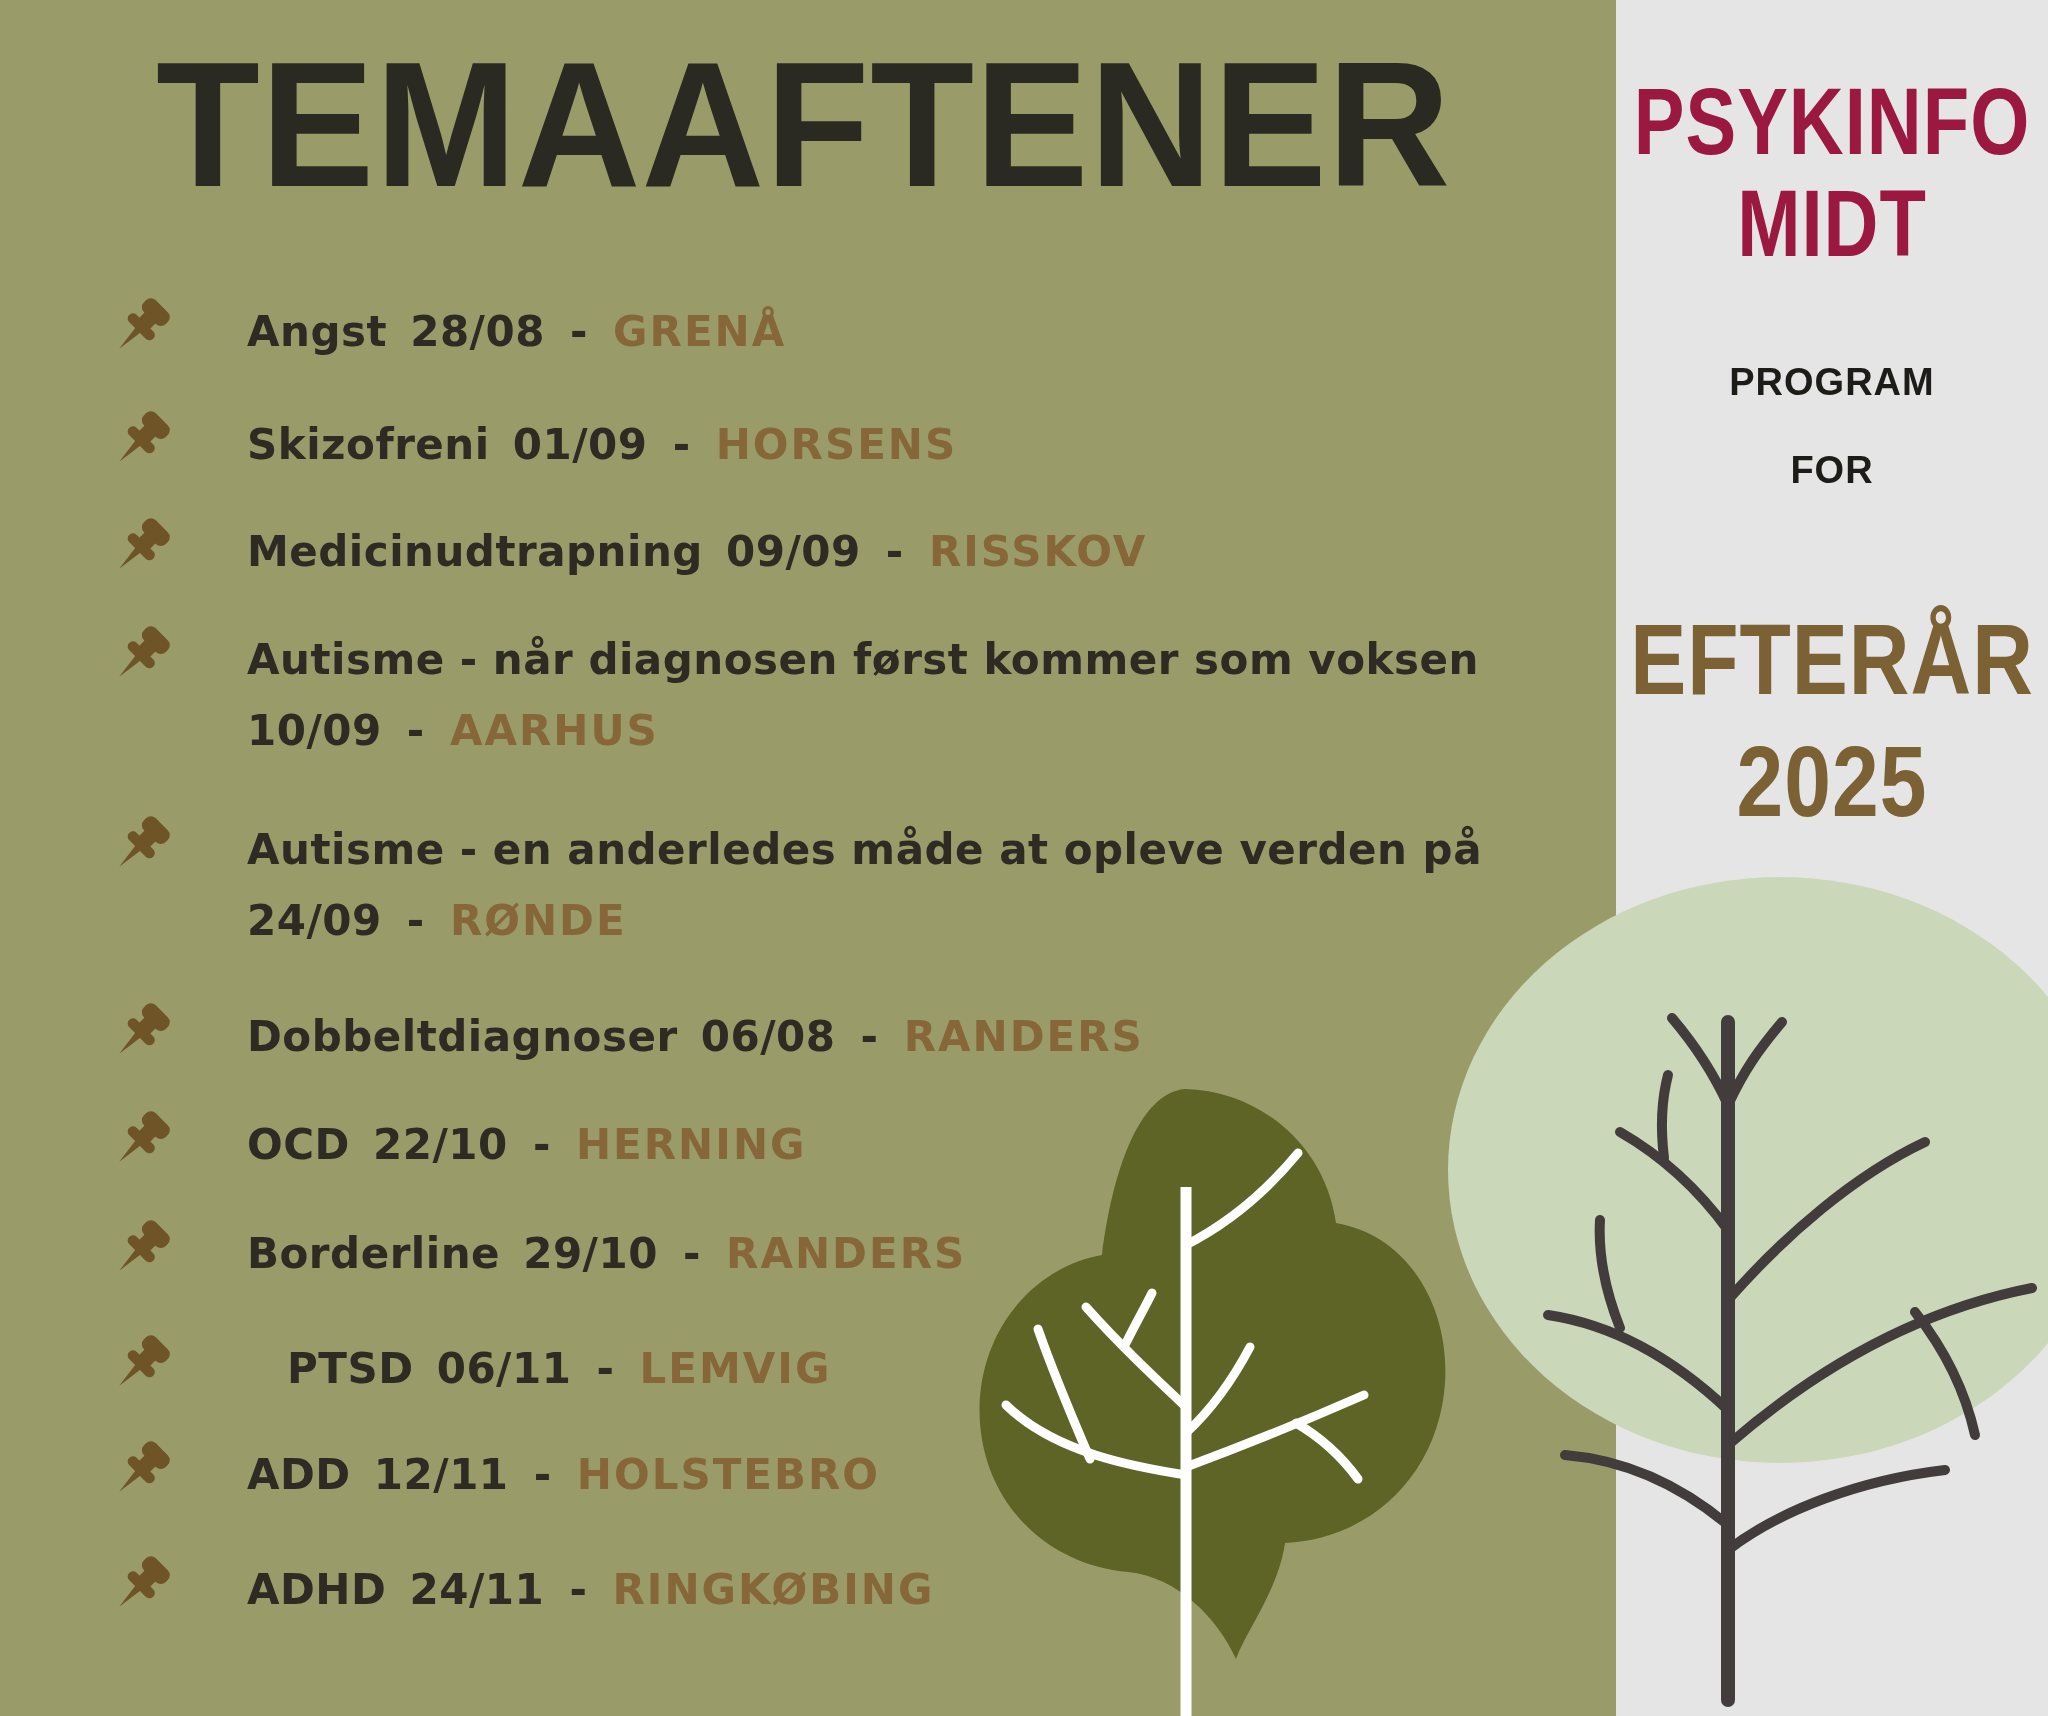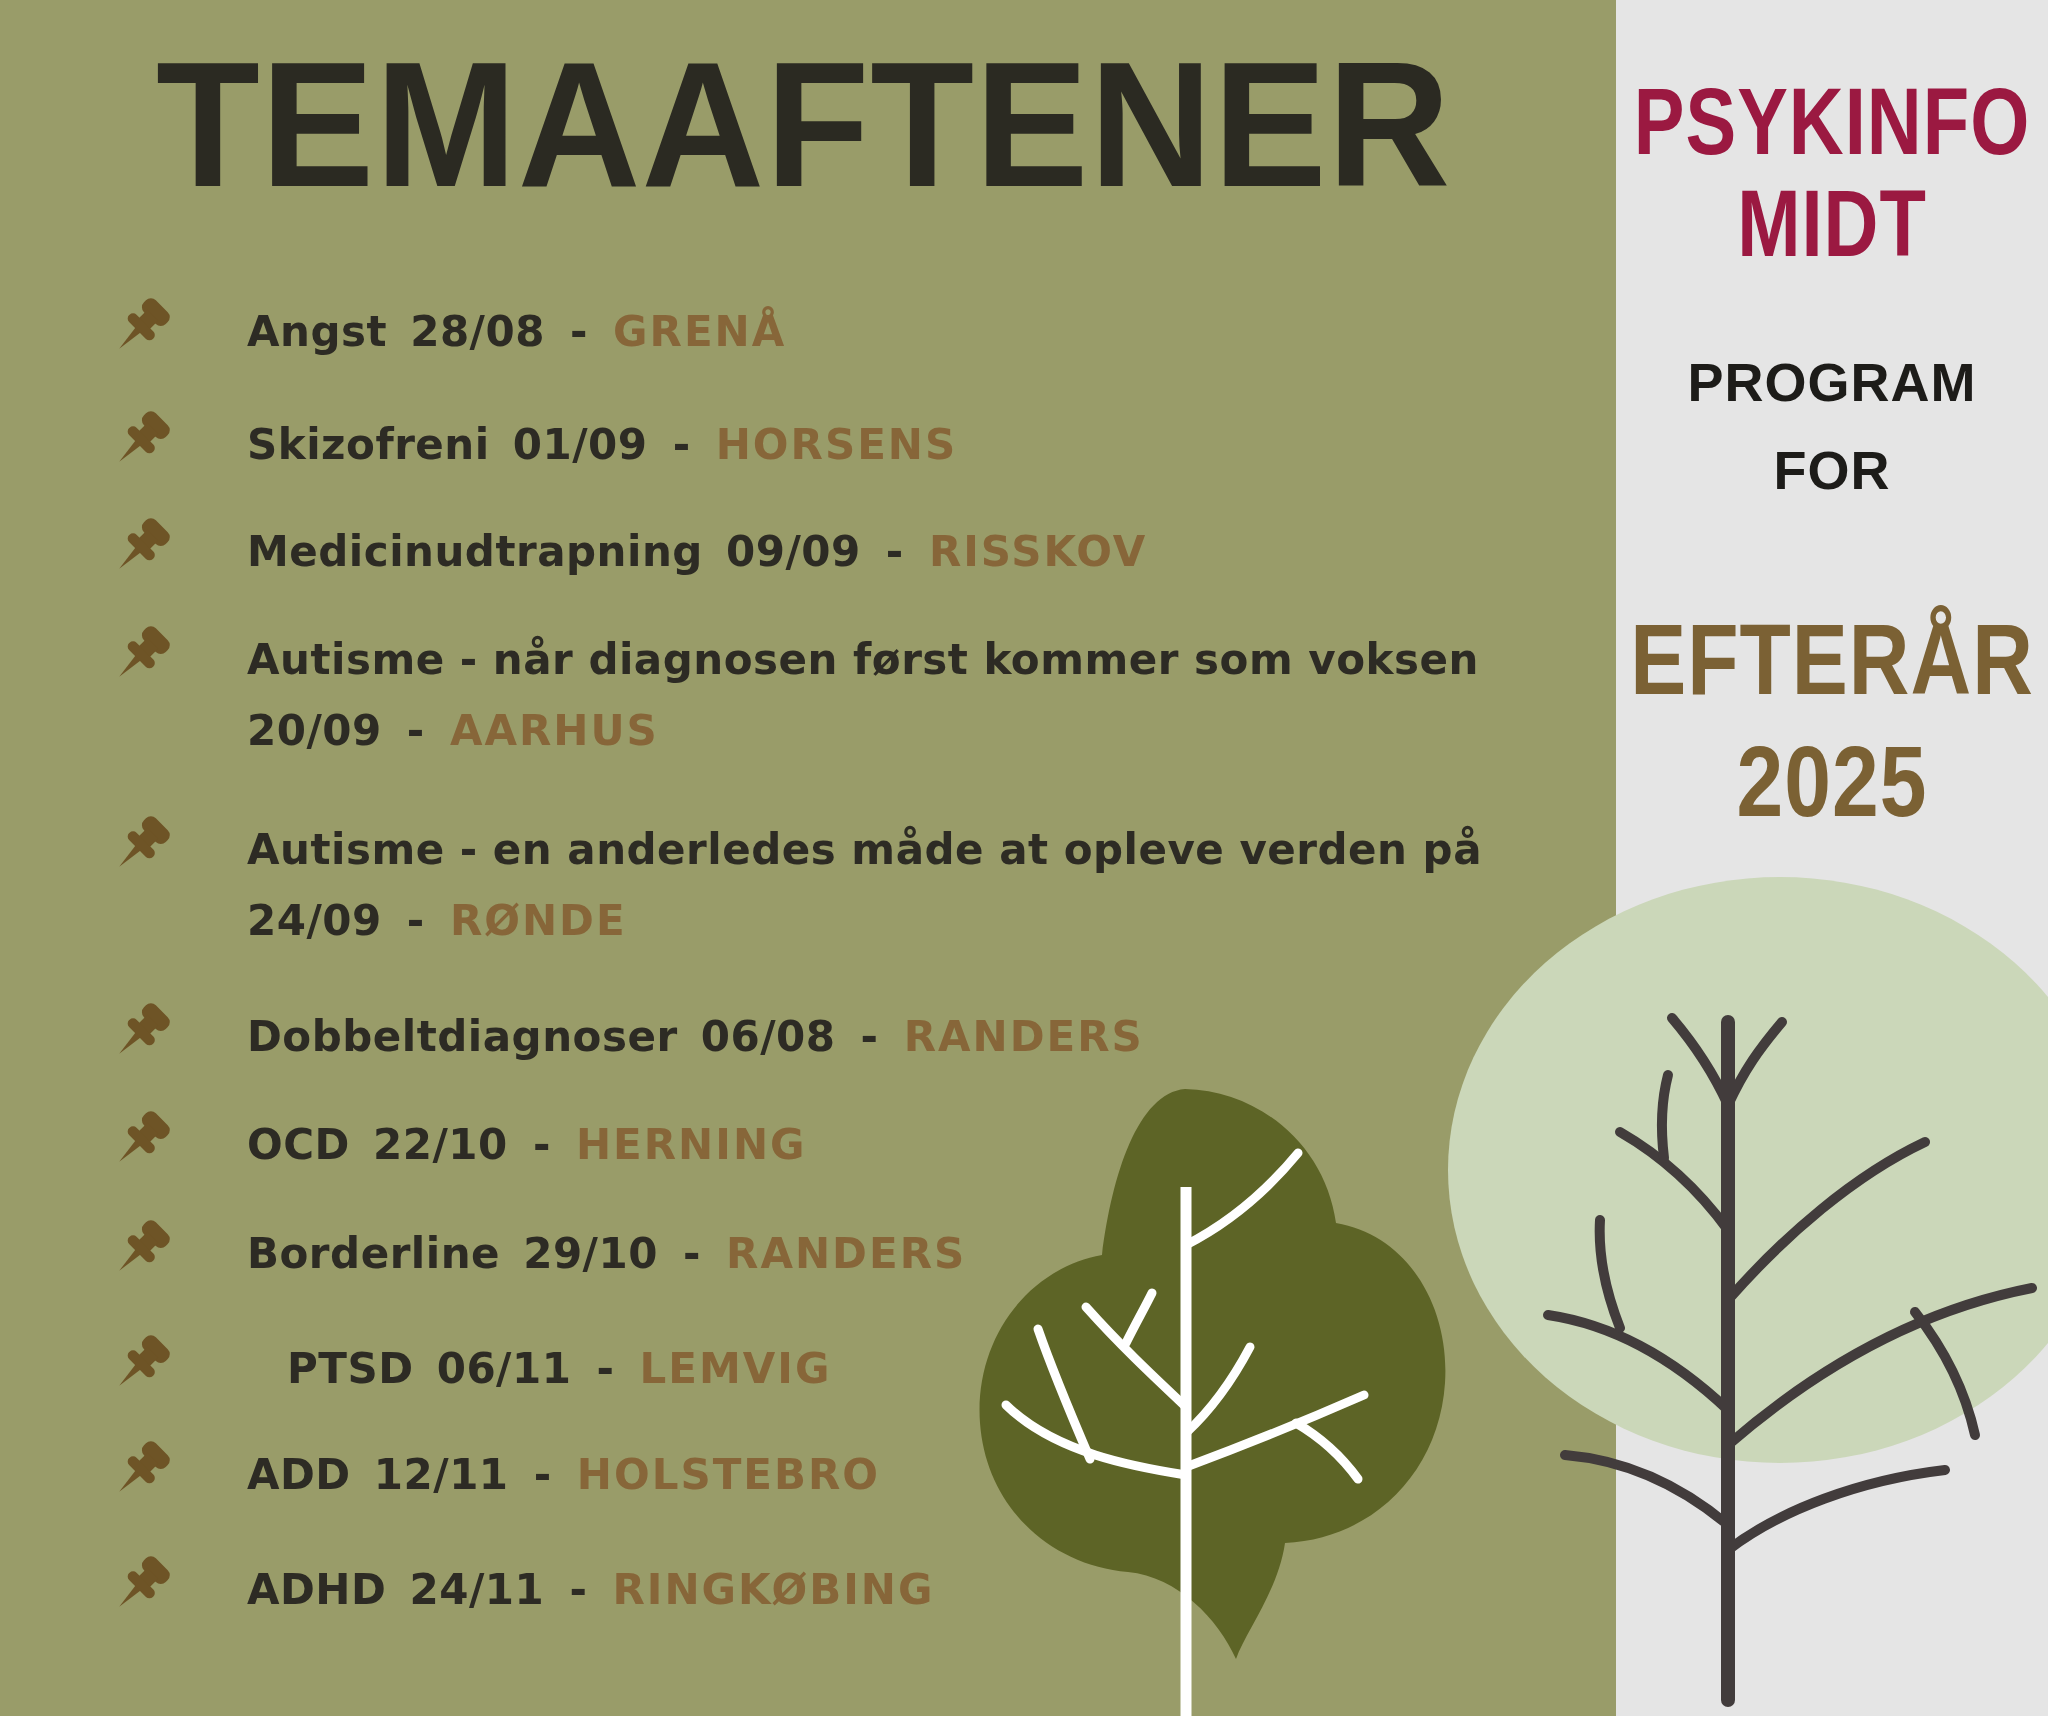--- a/index.html
+++ b/index.html
@@ -49,21 +49,21 @@
   
   .brand {
     position:absolute; left:1616px; width:432px; top:70px; text-align:center;
     font-family:"Liberation Sans", sans-serif; font-weight:bold;
     font-size:76px; line-height:82px; color:#9b1941;
     transform:scaleY(1.25); transform-origin:top center; letter-spacing:1px;
   }
   .program {
     position:absolute; left:1616px; width:432px; top:338px; text-align:center;
     font-family:"Liberation Sans", sans-serif; font-weight:bold;
-    font-size:54px; line-height:88px; color:#1d1c19; letter-spacing:1px;
+    font-size:38px; line-height:88px; color:#1d1c19; letter-spacing:1px;
   }
   .season {
     position:absolute; left:1616px; width:432px; top:598px; text-align:center;
     font-family:"Liberation Sans", sans-serif; font-weight:bold;
     font-size:84px; line-height:102px; color:#7b6134;
     transform:scaleY(1.2); transform-origin:top center; letter-spacing:1px;
   }
   
   .tree-left { position:absolute; left:940px; top:1075px; width:520px; height:641px; }
   .tree-right { position:absolute; left:1440px; top:870px; width:608px; height:846px; }
@@ -174,21 +174,21 @@
             <g fill="#6e5426" transform="rotate(45 50 50)">
               <rect x="28" y="8" width="44" height="24" rx="10"></rect>
               <rect x="39" y="26" width="22" height="22"></rect>
               <rect x="26" y="42" width="48" height="15" rx="7"></rect>
               <polygon points="45,56 55,56 50,94"></polygon>
             </g>
           </svg>
         </div>
         <div class="event-text">
           <span class="topic">Autisme - når diagnosen først kommer som voksen</span>
-          <span class="date">20/09</span>
+          <span class="date">10/09</span>
           <span class="dash">-</span>
           <span class="loc">AARHUS</span>
         </div>
       </div>
       <div class="event two-line">
         <div class="pin-wrap">
           <svg class="pin" viewBox="0 0 100 100" aria-hidden="true">
             <g fill="#6e5426" transform="rotate(45 50 50)">
               <rect x="28" y="8" width="44" height="24" rx="10"></rect>
               <rect x="39" y="26" width="22" height="22"></rect>

